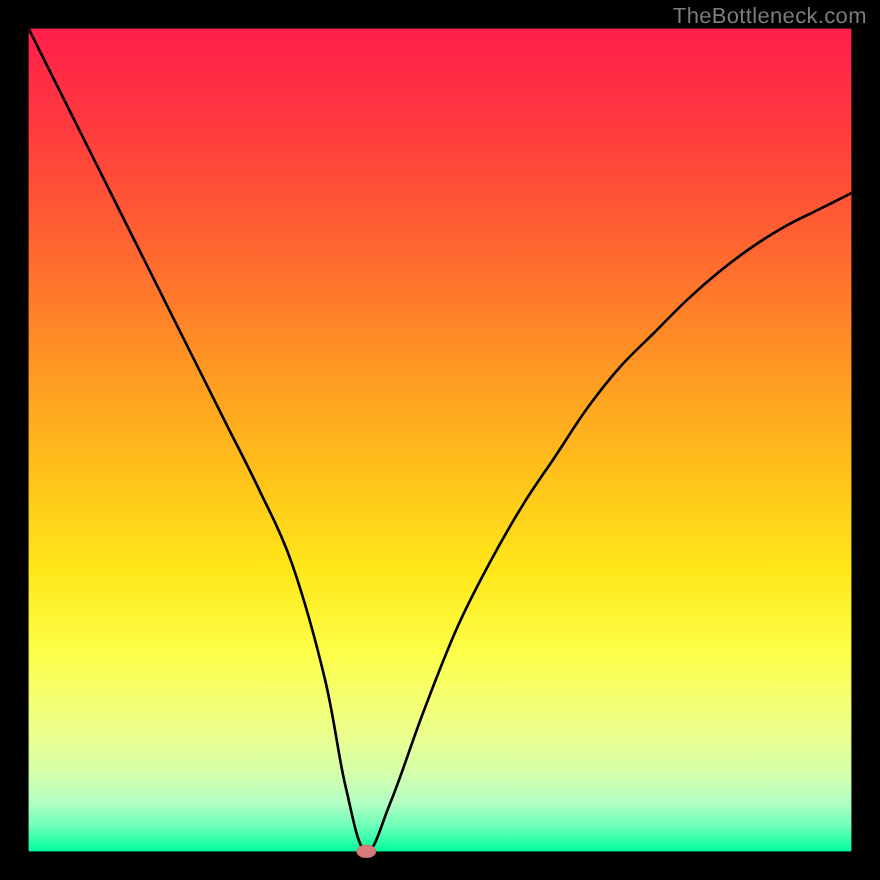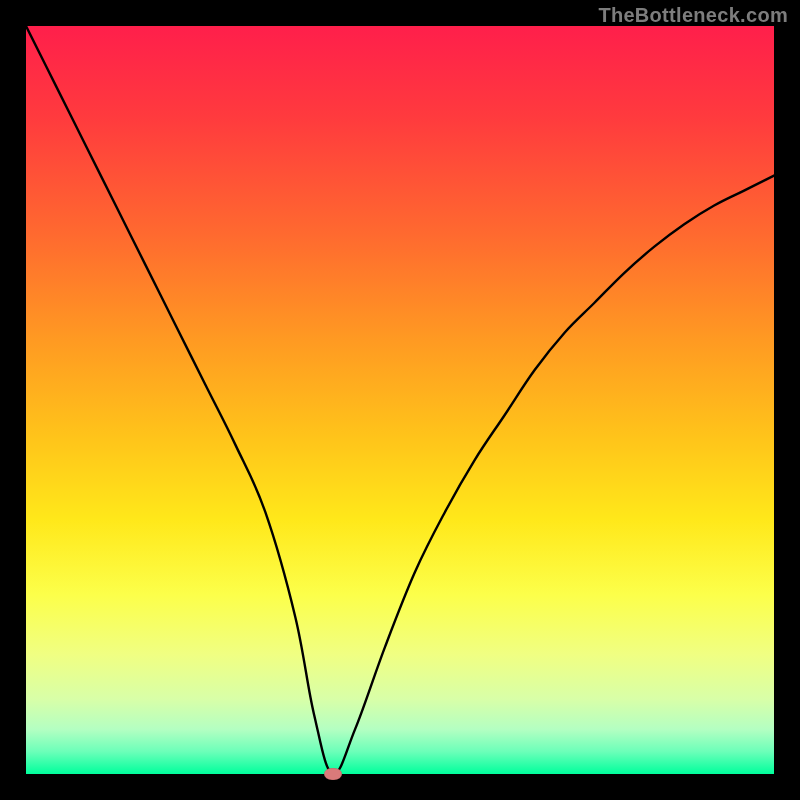--- a/index.html
+++ b/index.html
@@ -16,21 +16,21 @@
     width: 800px;
     height: 800px;
     background: #000;
   }
   .watermark {
     position: absolute;
     top: 4px;
     right: 12px;
     color: #7d7d7d;
     font-size: 20px;
-    font-weight: 700;
+    font-weight: 400;
     letter-spacing: 0.3px;
     z-index: 4;
   }
   .plot-area {
     position: absolute;
     left: 26px;
     top: 26px;
     width: 748px;
     height: 748px;
     background: linear-gradient(to bottom,

